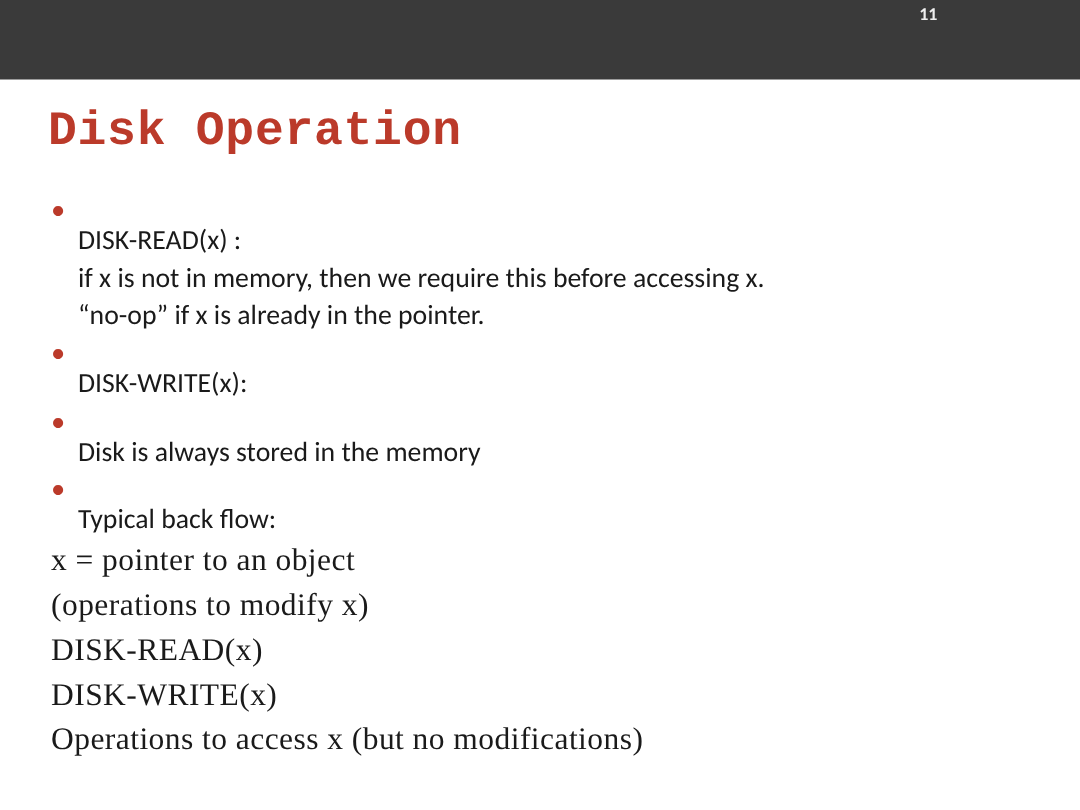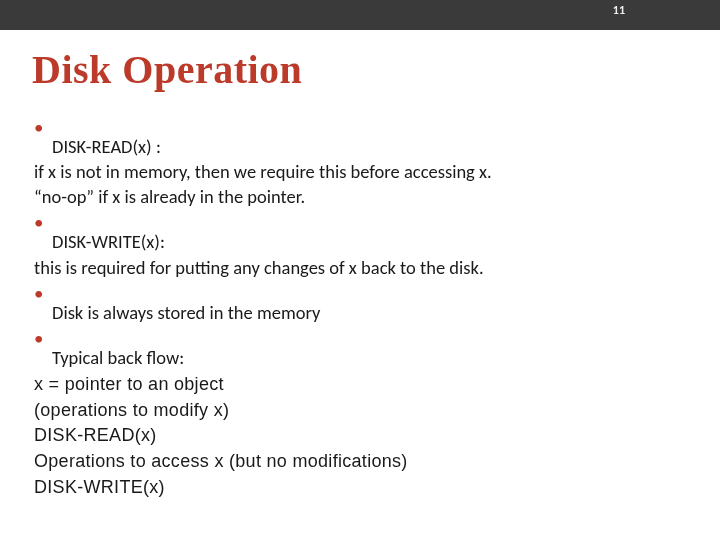--- a/index.html
+++ b/index.html
@@ -7,36 +7,36 @@
     padding: 0;
     width: 720px;
     height: 540px;
     background: #fff;
     font-family: Calibri, "Segoe UI", Arial, sans-serif;
     color: #1a1a1a;
     overflow: hidden;
   }
   .topbar {
     position: relative;
-    height: 30px;
+    height: 53px;
     background: #3a3a3a;
   }
   .pagenum {
     position: absolute;
     top: 3px;
     right: 95px;
     color: #efefef;
     font-size: 12px;
     font-weight: 600;
     font-family: Calibri, Arial, sans-serif;
   }
   .title {
     margin: 16px 0 10px 32px;
-    font-family: Liberation Serif, serif;
-    font-size: 40px;
+    font-family: Liberation Mono, monospace;
+    font-size: 32px;
     font-weight: 600;
     color: #bb3a2a;
     letter-spacing: 0.5px;
   }
   .content {
     margin: 22px 34px 0 34px;
     font-size: 18.5px;
     line-height: 1.32;
   }
   .bullet-row {
@@ -50,24 +50,25 @@
     line-height: 1.32;
     width: 18px;
     flex: 0 0 18px;
     text-align: left;
   }
   .btxt {
     flex: 1;
     margin-top: 20px;
   }
   .cont {
+    margin-left: 18px;
   }
   .mono {
-    font-family: Liberation Sans, sans-serif;
-    font-size: 18px;
+    font-family: Liberation Serif, serif;
+    font-size: 21px;
     letter-spacing: 0.3px;
     margin: 2px 0 2px 0;
   }
 </style>
 </head>
 <body>
 
 <div class="topbar">
   <div class="pagenum">11</div>
 </div>
@@ -80,31 +81,30 @@
     <div class="dot">•</div>
     <div class="btxt">DISK-READ(x) :</div>
   </div>
   <div class="cont">if x is not in memory, then we require this before accessing x.</div>
   <div class="cont">“no-op” if x is already in the pointer.</div>
 
   <div class="bullet-row">
     <div class="dot">•</div>
     <div class="btxt">DISK-WRITE(x):</div>
   </div>
-  <div class="cont">this is required for putting any changes of x back to the disk.</div>
 
   <div class="bullet-row">
     <div class="dot">•</div>
     <div class="btxt">Disk is always stored in the memory</div>
   </div>
 
   <div class="bullet-row">
     <div class="dot">•</div>
     <div class="btxt">Typical back flow:</div>
   </div>
 
   <div class="mono">x = pointer to an object</div>
   <div class="mono">(operations to modify x)</div>
   <div class="mono">DISK-READ(x)</div>
+  <div class="mono">DISK-WRITE(x)</div>
   <div class="mono">Operations to access x (but no modifications)</div>
-  <div class="mono">DISK-WRITE(x)</div>
 
 </div>
 
 </body></html>

